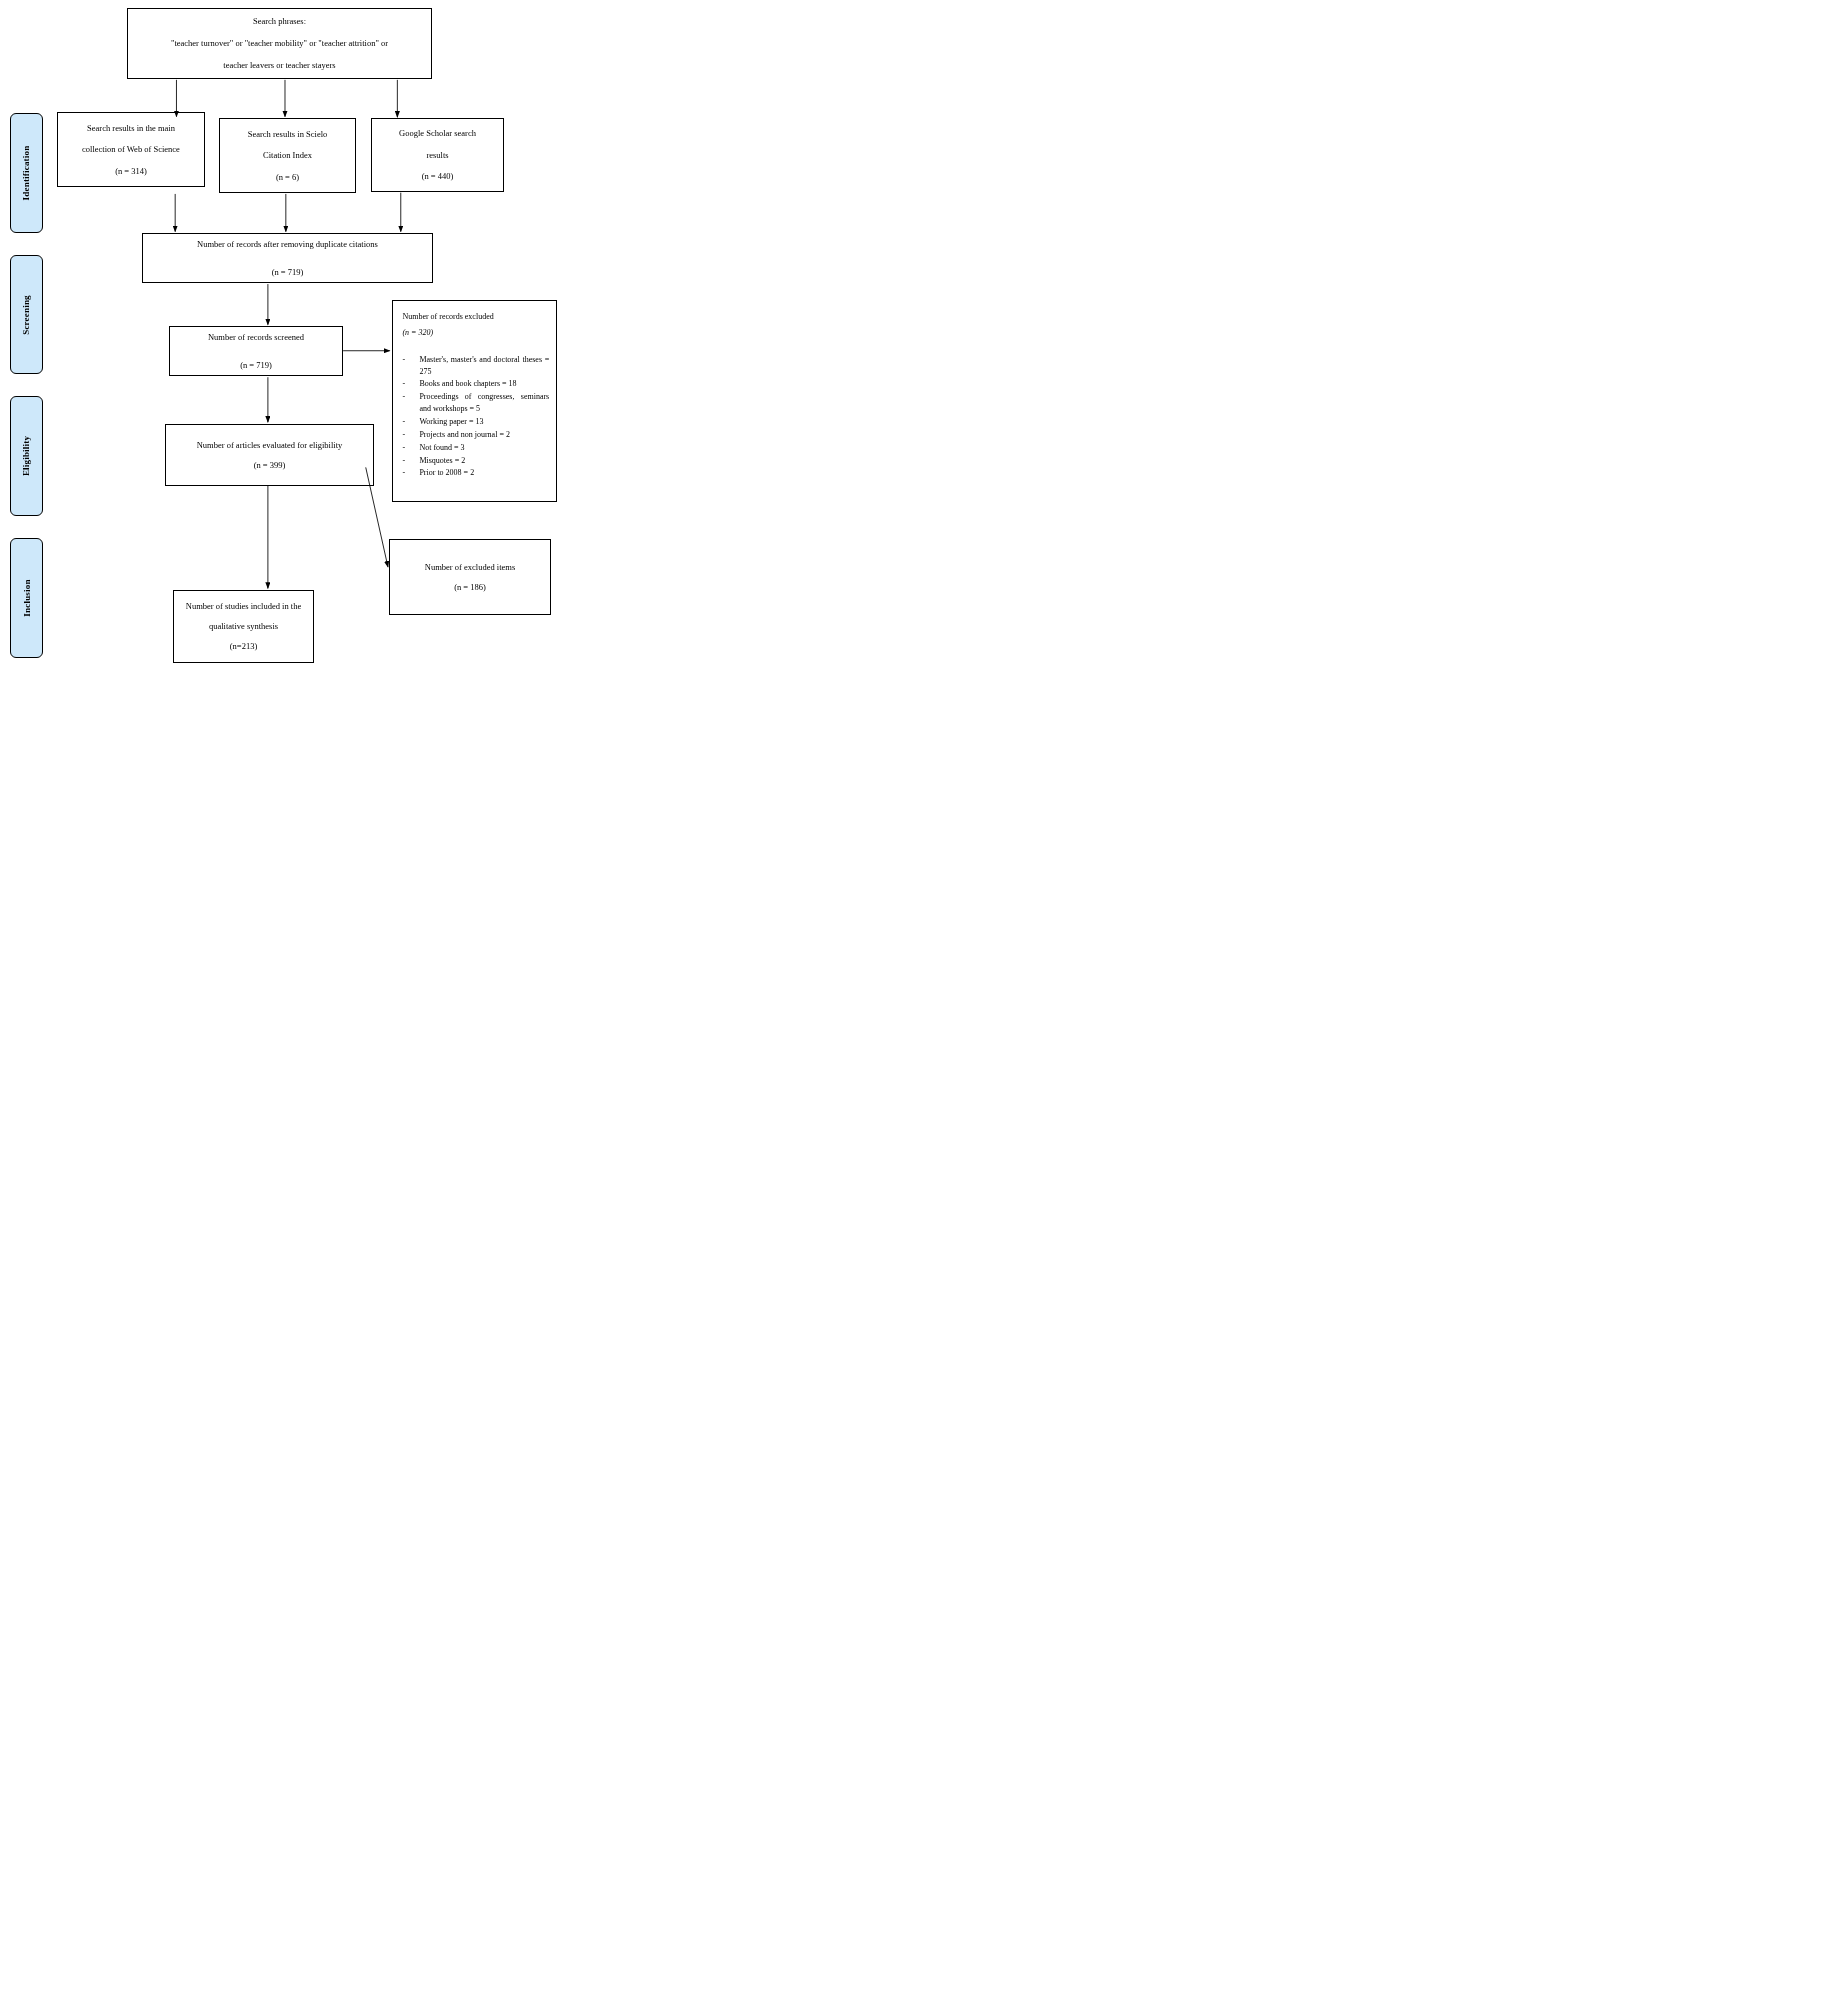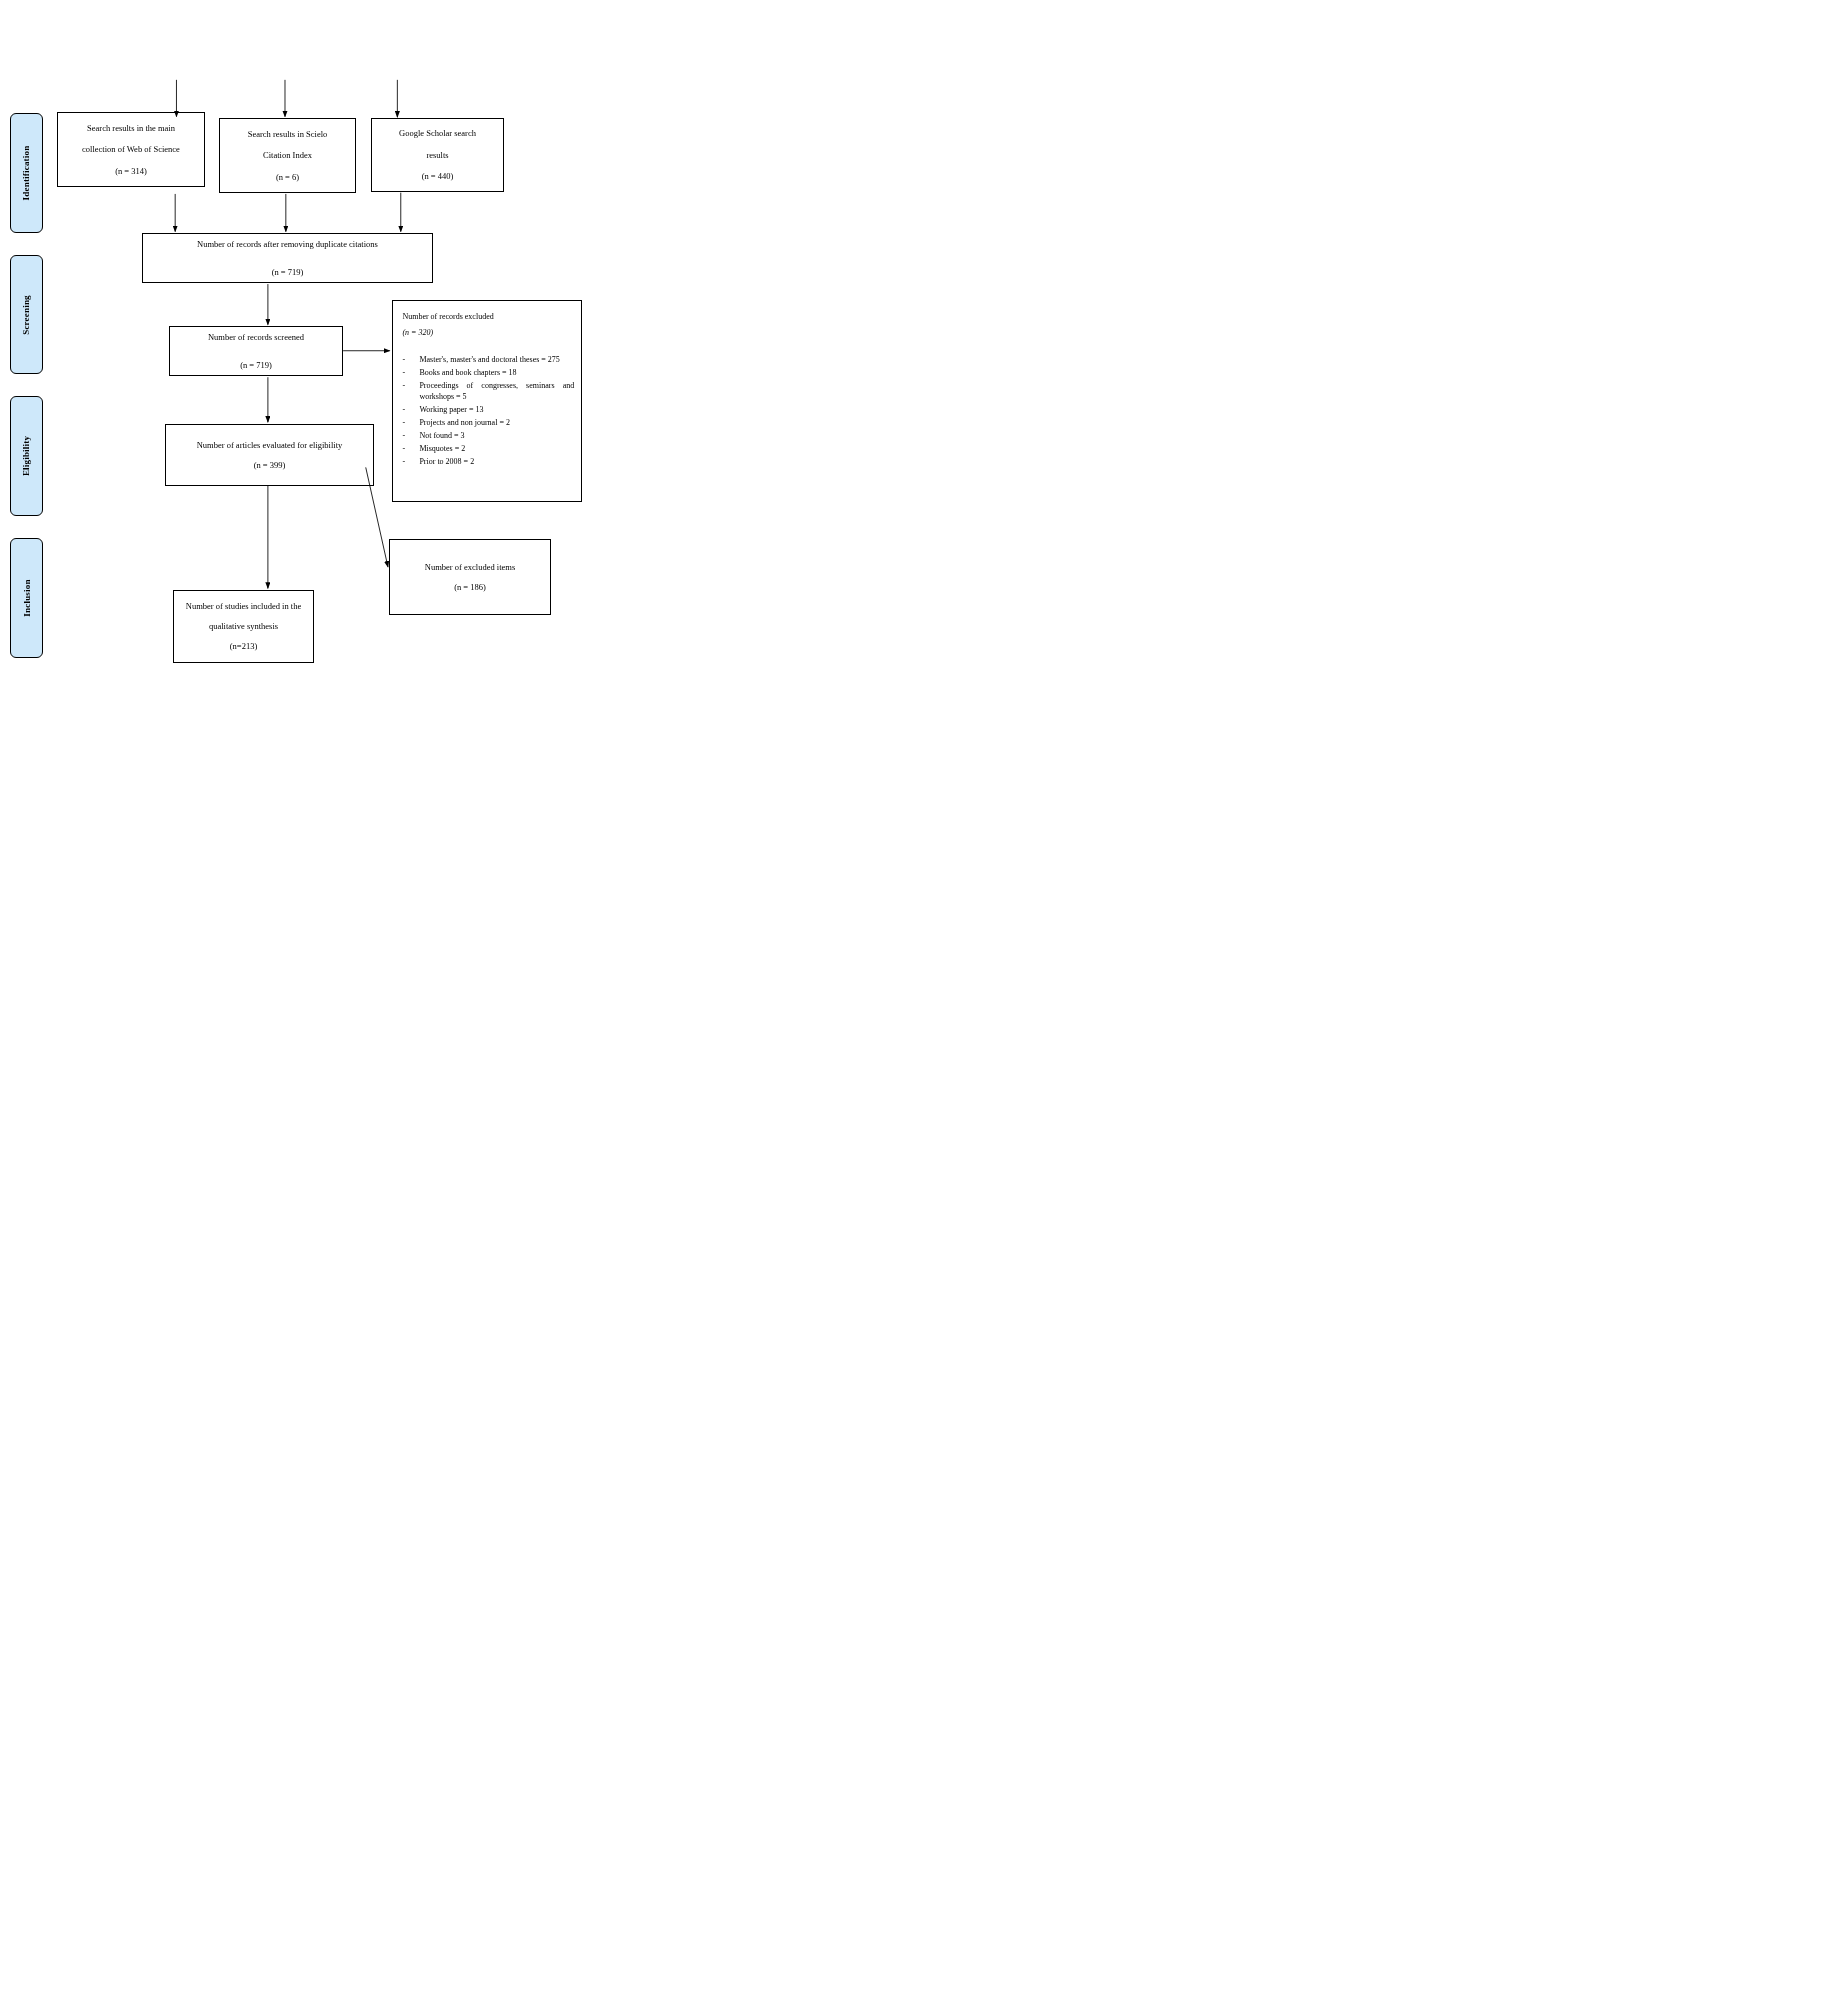--- a/index.html
+++ b/index.html
@@ -97,20 +97,25 @@
   <div class="stage" style="left:9.8px; top:255px; width:33px; height:119px;">
     <span>Screening</span>
   </div>
   <div class="stage" style="left:9.8px; top:396px; width:33px; height:120px;">
     <span>Eligibility</span>
   </div>
   <div class="stage" style="left:9.8px; top:538px; width:33px; height:120px;">
     <span>Inclusion</span>
   </div>
 
+  <div class="box gap26" style="left:127px; top:7.7px; width:305px; height:71px;">
+    <div class="line">Search phrases:</div>
+    <div class="line">"teacher turnover" or "teacher mobility" or "teacher attrition" or</div>
+    <div class="line">teacher leavers or teacher stayers</div>
+  </div>
 
   <div class="box gap26" style="left:57px; top:112px; width:148px; height:75px;">
     <div class="line">Search results in the main</div>
     <div class="line">collection of Web of Science</div>
     <div class="line">(n = 314)</div>
   </div>
 
   <div class="box gap26" style="left:219px; top:118px; width:137px; height:75px;font-family:Liberation Serif, serif;">
     <div class="line">Search results in Scielo</div>
     <div class="line">Citation Index</div>
@@ -126,21 +131,21 @@
   <div class="box gap18" style="left:142px; top:233px; width:291px; height:50px;">
     <div class="line">Number of records after removing duplicate citations</div>
     <div class="line">(n = 719)</div>
   </div>
 
   <div class="box gap18" style="left:169px; top:326px; width:174px; height:50px;">
     <div class="line">Number of records screened</div>
     <div class="line">(n = 719)</div>
   </div>
 
-  <div class="box excluded" style="left:392px; top:300px; width:190px; height:202px;">
+  <div class="box excluded" style="left:392px; top:300px; width:165px; height:202px;">
     <div class="heading">Number of records excluded</div>
     <div class="count">(n = 320)</div>
     <ul class="excl-list">
       <li>
           <span class="dash">-</span>
           <span class="itxt">Master's, master's and doctoral theses = 275</span>
         </li>
       <li>
           <span class="dash">-</span>
           <span class="itxt">Books and book chapters = 18</span>

